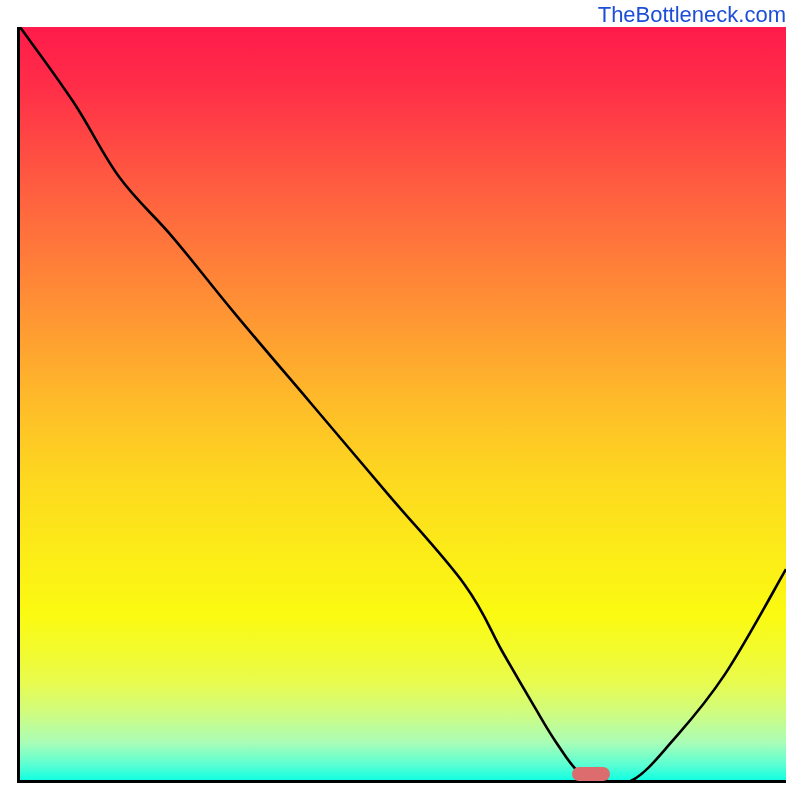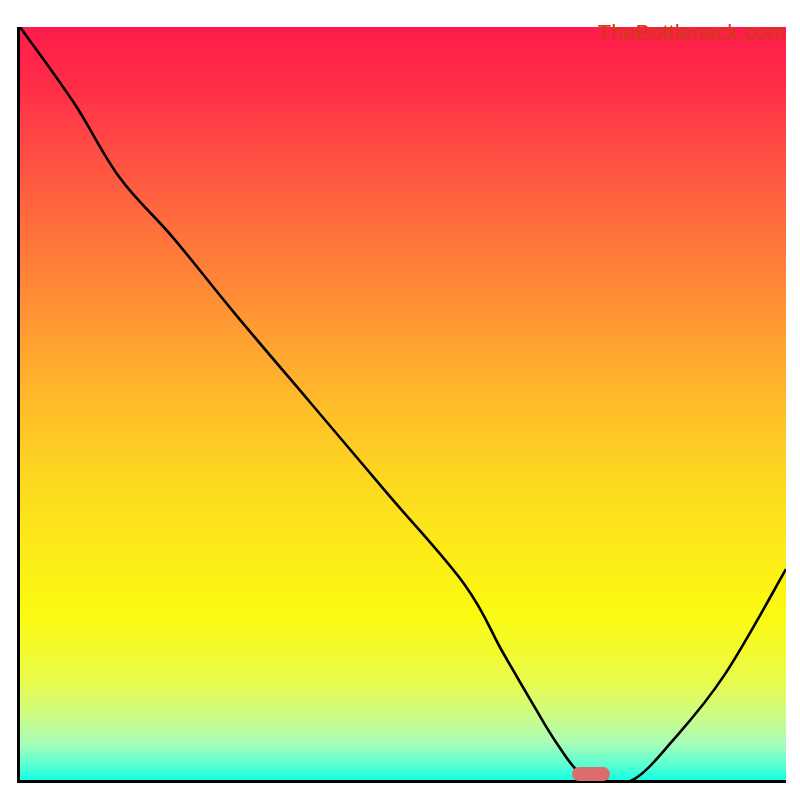--- a/index.html
+++ b/index.html
@@ -6,23 +6,23 @@
     margin: 0;
     padding: 0;
     width: 800px;
     height: 800px;
     background: #fff;
     position: relative;
     font-family: Arial, sans-serif;
   }
   .watermark {
     position: absolute;
-    top: 20px;
+    top: 2px;
     right: 14px;
-    color: #c2410c;
+    color: #1d4ed8;
     font-size: 22px;
     font-weight: 400;
     z-index: 10;
   }
   .plot-area {
     position: absolute;
     left: 17px;
     top: 27px;
     width: 766px;
     height: 753px;

